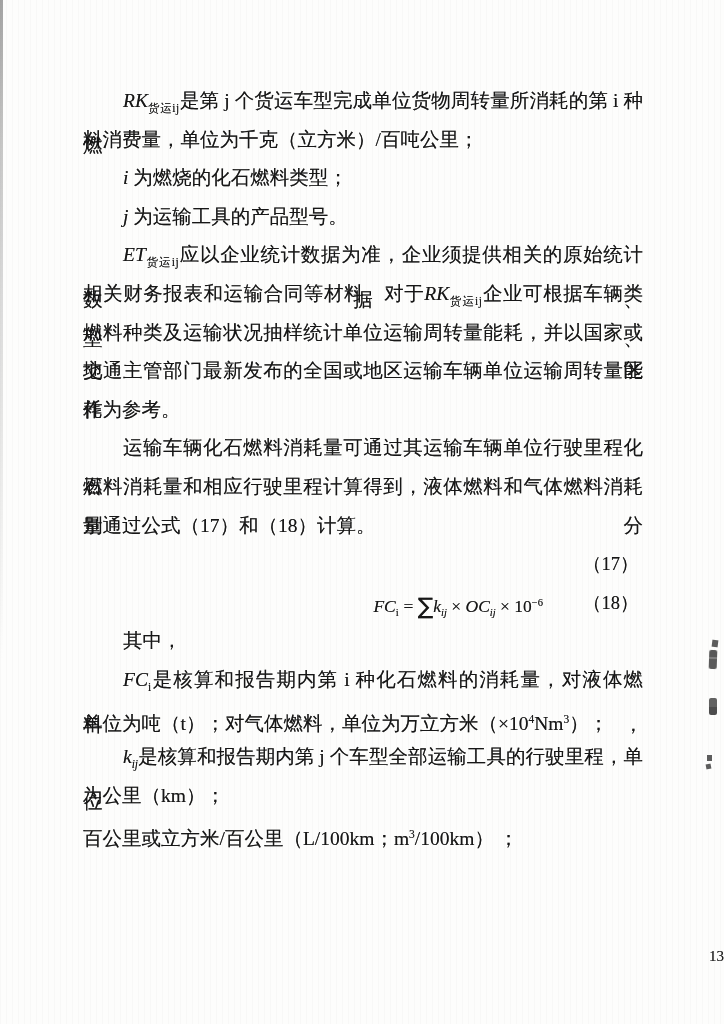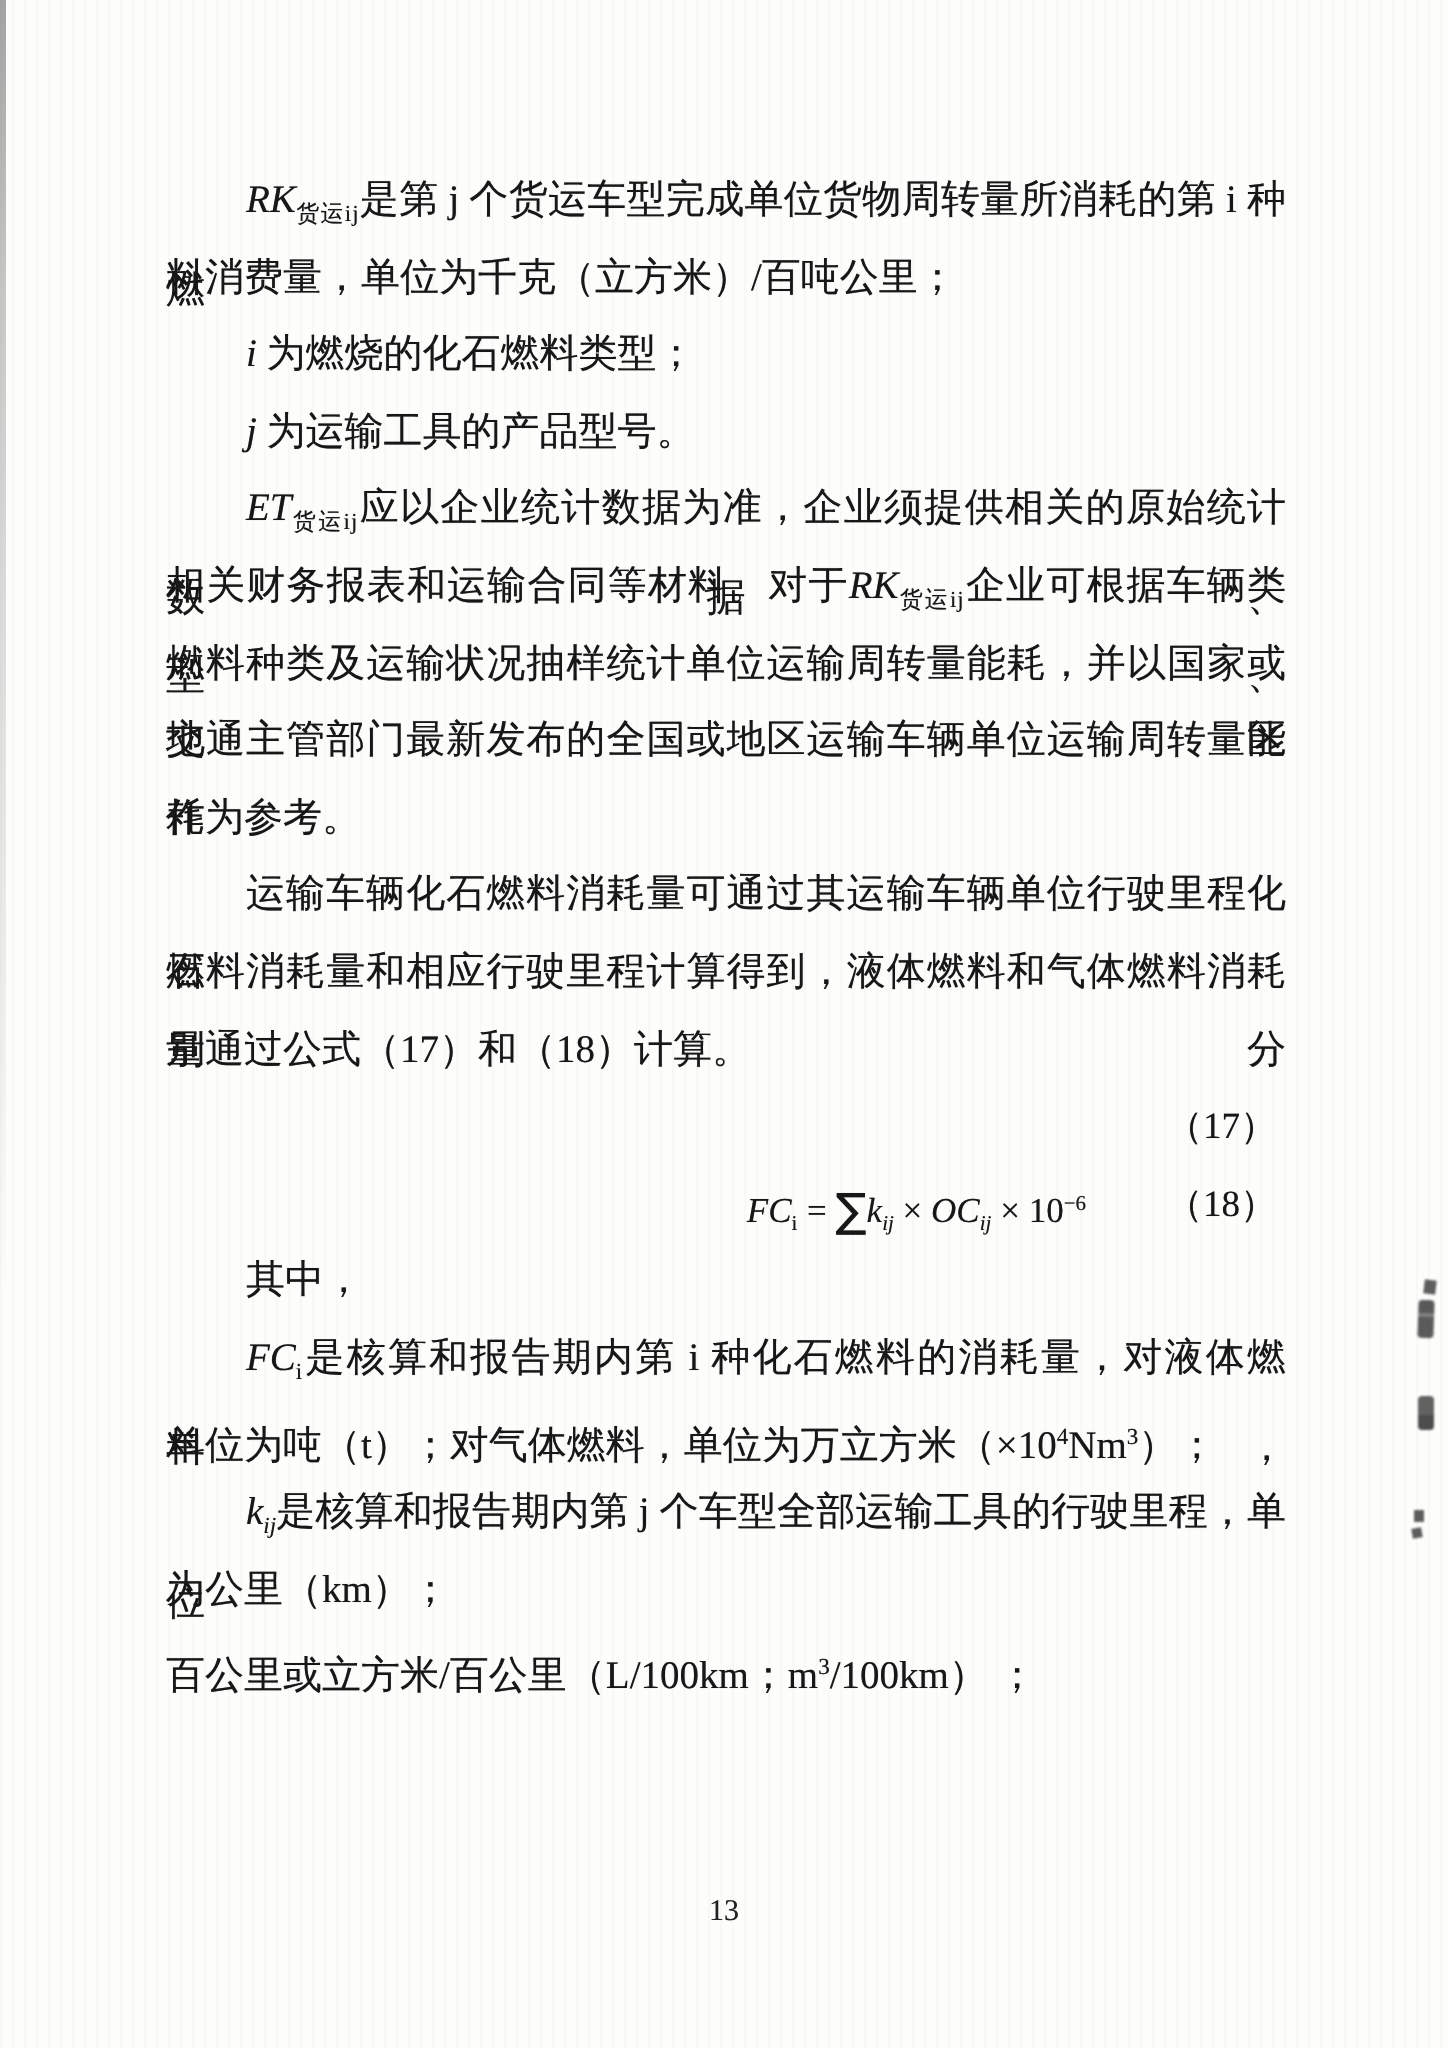--- a/index.html
+++ b/index.html
@@ -49,21 +49,21 @@
   .formula-row{position:relative;}
   .feq{
     position:absolute;right:100px;top:0;
     font-size:17.5px;white-space:nowrap;
   }
   .feq .sub{font-size:10.5px;vertical-align:-4px;}
   .feq .sup{font-size:10.5px;vertical-align:6px;}
   .eqnum{position:absolute;left:500px;top:0;font-size:18.5px;}
   .page-number{
     position:absolute;left:0;top:948px;width:724px;
-    text-align:center;font-size:15px;color:#222;
+    text-align:right;font-size:15px;color:#222;
     text-shadow:0 0 .3px rgba(0,0,0,.5);
   }
   
   .smudge{position:absolute;background:#424242;filter:blur(.45px);opacity:.85;}
   .smudge-1{left:712px;top:640px;width:6px;height:7px;transform:rotate(7deg);}
   .smudge-2{left:709px;top:650px;width:8px;height:19px;border-radius:2px;transform:rotate(2deg);
     background:linear-gradient(180deg,#3c3c3c 0 35%,#6a6a6a 35% 45%,#3f3f3f 45% 100%);}
   .smudge-3{left:709px;top:698px;width:8px;height:17px;border-radius:2px;
     background:linear-gradient(180deg,#474747 0 55%,#2f2f2f 55% 100%);}
   .smudge-4{left:707px;top:755px;width:5px;height:6px;}

